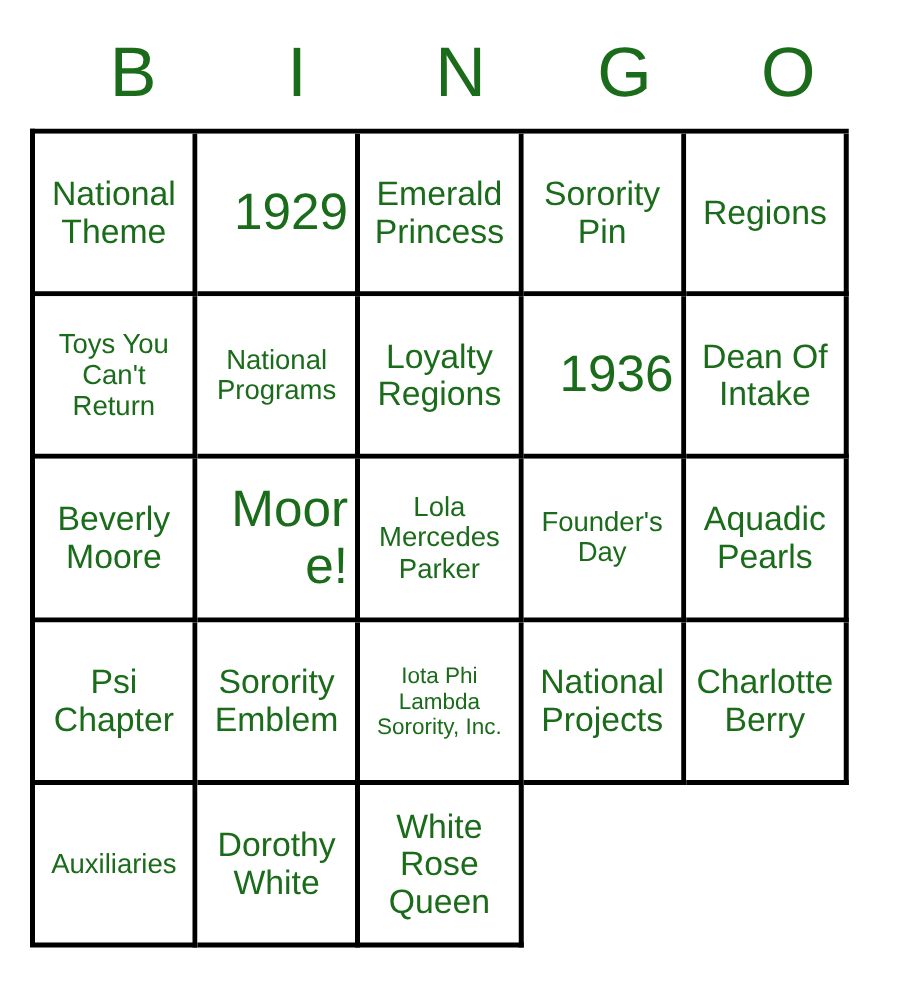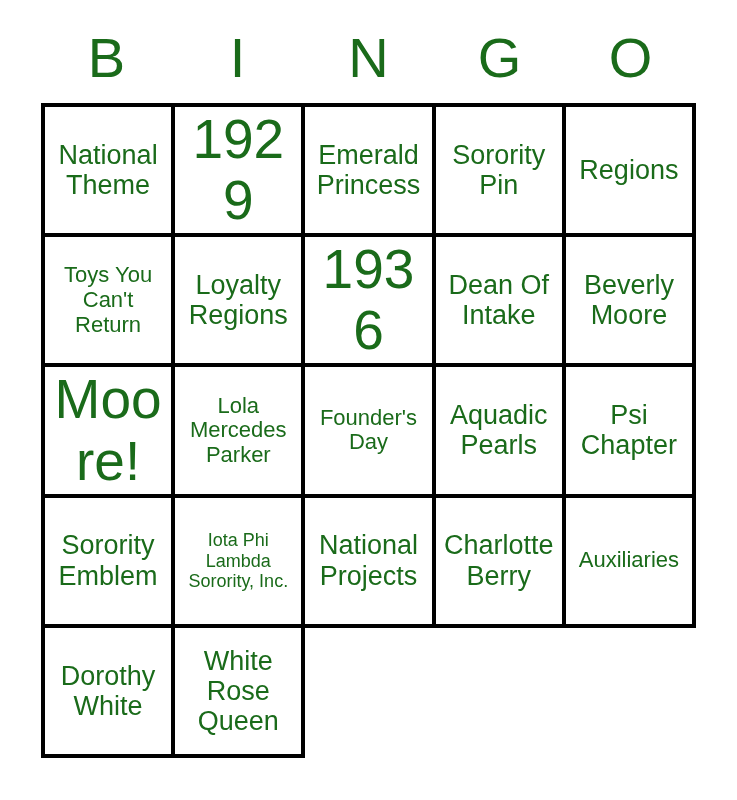--- a/index.html
+++ b/index.html
@@ -39,21 +39,21 @@
     font-size: 56px;
     line-height: 1;
     font-weight: 400;
     letter-spacing: 0;
     user-select: none;
   }
 
   
   .grid {
     position: absolute;
-    left: 41px;
+    left: 24px;
     top: 103px;
     width: 655px;
     height: 655px;
     box-sizing: border-box;
     border-top: 4px solid #000000;
     border-left: 4px solid #000000;
     display: grid;
     grid-template-columns: repeat(5, 1fr);
     grid-template-rows: repeat(5, 1fr);
     background: #ffffff;
@@ -74,21 +74,21 @@
   .cell-text {
     color: #1a6b1a;
     text-align: center;
     line-height: 1.12;
     width: 100%;
     word-wrap: break-word;
     user-select: none;
   }
 
   
-  .cell-text.xl   { font-size: 55px; }
+  .cell-text.xl   { font-size: 41px; text-align: right; }
   .cell-text.md   { font-size: 27px; }
   .cell-text.sm   { font-size: 22px; }
   .cell-text.xs   { font-size: 18px; }
 </style>
 </head>
 <body>
 
 <div class="card">
 
   <div class="header-row">
@@ -111,20 +111,23 @@
         <span class="cell-text md">Emerald Princess</span>
       </div>
       <div class="cell">
         <span class="cell-text md">Sorority Pin</span>
       </div>
       <div class="cell">
         <span class="cell-text md">Regions</span>
       </div>
       <div class="cell">
         <span class="cell-text sm">Toys You Can't Return</span>
+      </div>
+      <div class="cell">
+        <span class="cell-text sm">National Programs</span>
       </div>
       <div class="cell">
         <span class="cell-text md">Loyalty Regions</span>
       </div>
       <div class="cell">
         <span class="cell-text xl">1936</span>
       </div>
       <div class="cell">
         <span class="cell-text md">Dean Of Intake</span>
       </div>

